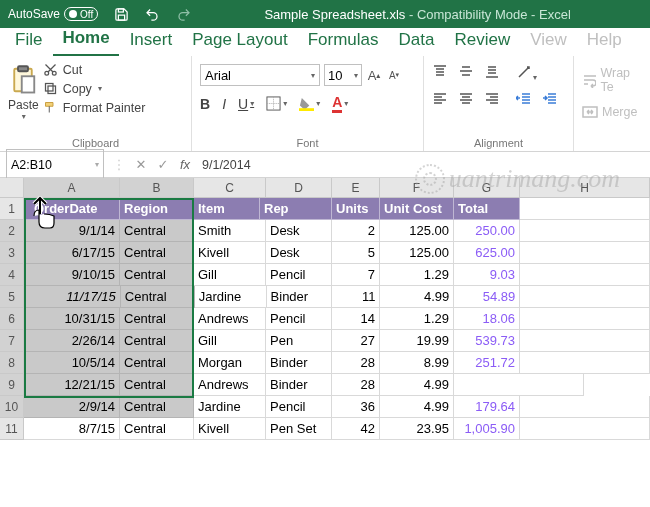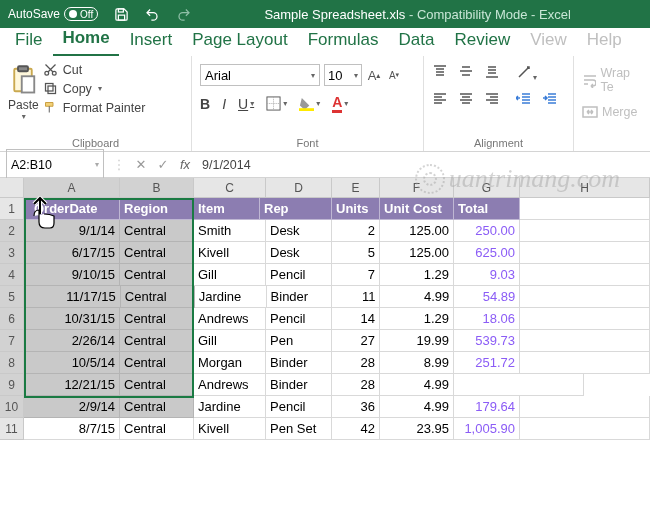--- a/index.html
+++ b/index.html
@@ -315,21 +315,21 @@
         <div class="cell sel" style="width: 74px; border-right-color: rgb(180, 180, 180); border-bottom-color: rgb(180, 180, 180);">Central</div>
         <div class="cell" style="width: 72px;">Gill</div>
         <div class="cell" style="width: 66px;">Pencil</div>
         <div class="cell right" style="width: 48px;">7</div>
         <div class="cell right" style="width: 74px;">1.29</div>
         <div class="cell right dim-text" style="width: 66px;">9.03</div>
         <div class="cell" style="width: 130px;"></div>
       </div>
       <div class="row">
         <div class="rh sel">5</div>
-        <div class="cell sel right" style="width: 97px; border-right-color: rgb(180, 180, 180); border-bottom-color: rgb(180, 180, 180);">11/17/15</div>
+        <div class="cell sel right" style="width: 97px; border-right-color: rgb(180, 180, 180); border-bottom-color: rgb(180, 180, 180); font-style: italic;">11/17/15</div>
         <div class="cell sel" style="width: 74px; border-right-color: rgb(180, 180, 180); border-bottom-color: rgb(180, 180, 180);">Central</div>
         <div class="cell" style="width: 72px;">Jardine</div>
         <div class="cell" style="width: 66px;">Binder</div>
         <div class="cell right" style="width: 48px;">11</div>
         <div class="cell right" style="width: 74px;">4.99</div>
         <div class="cell right dim-text" style="width: 66px;">54.89</div>
         <div class="cell" style="width: 130px;"></div>
       </div>
       <div class="row">
         <div class="rh sel">6</div>

